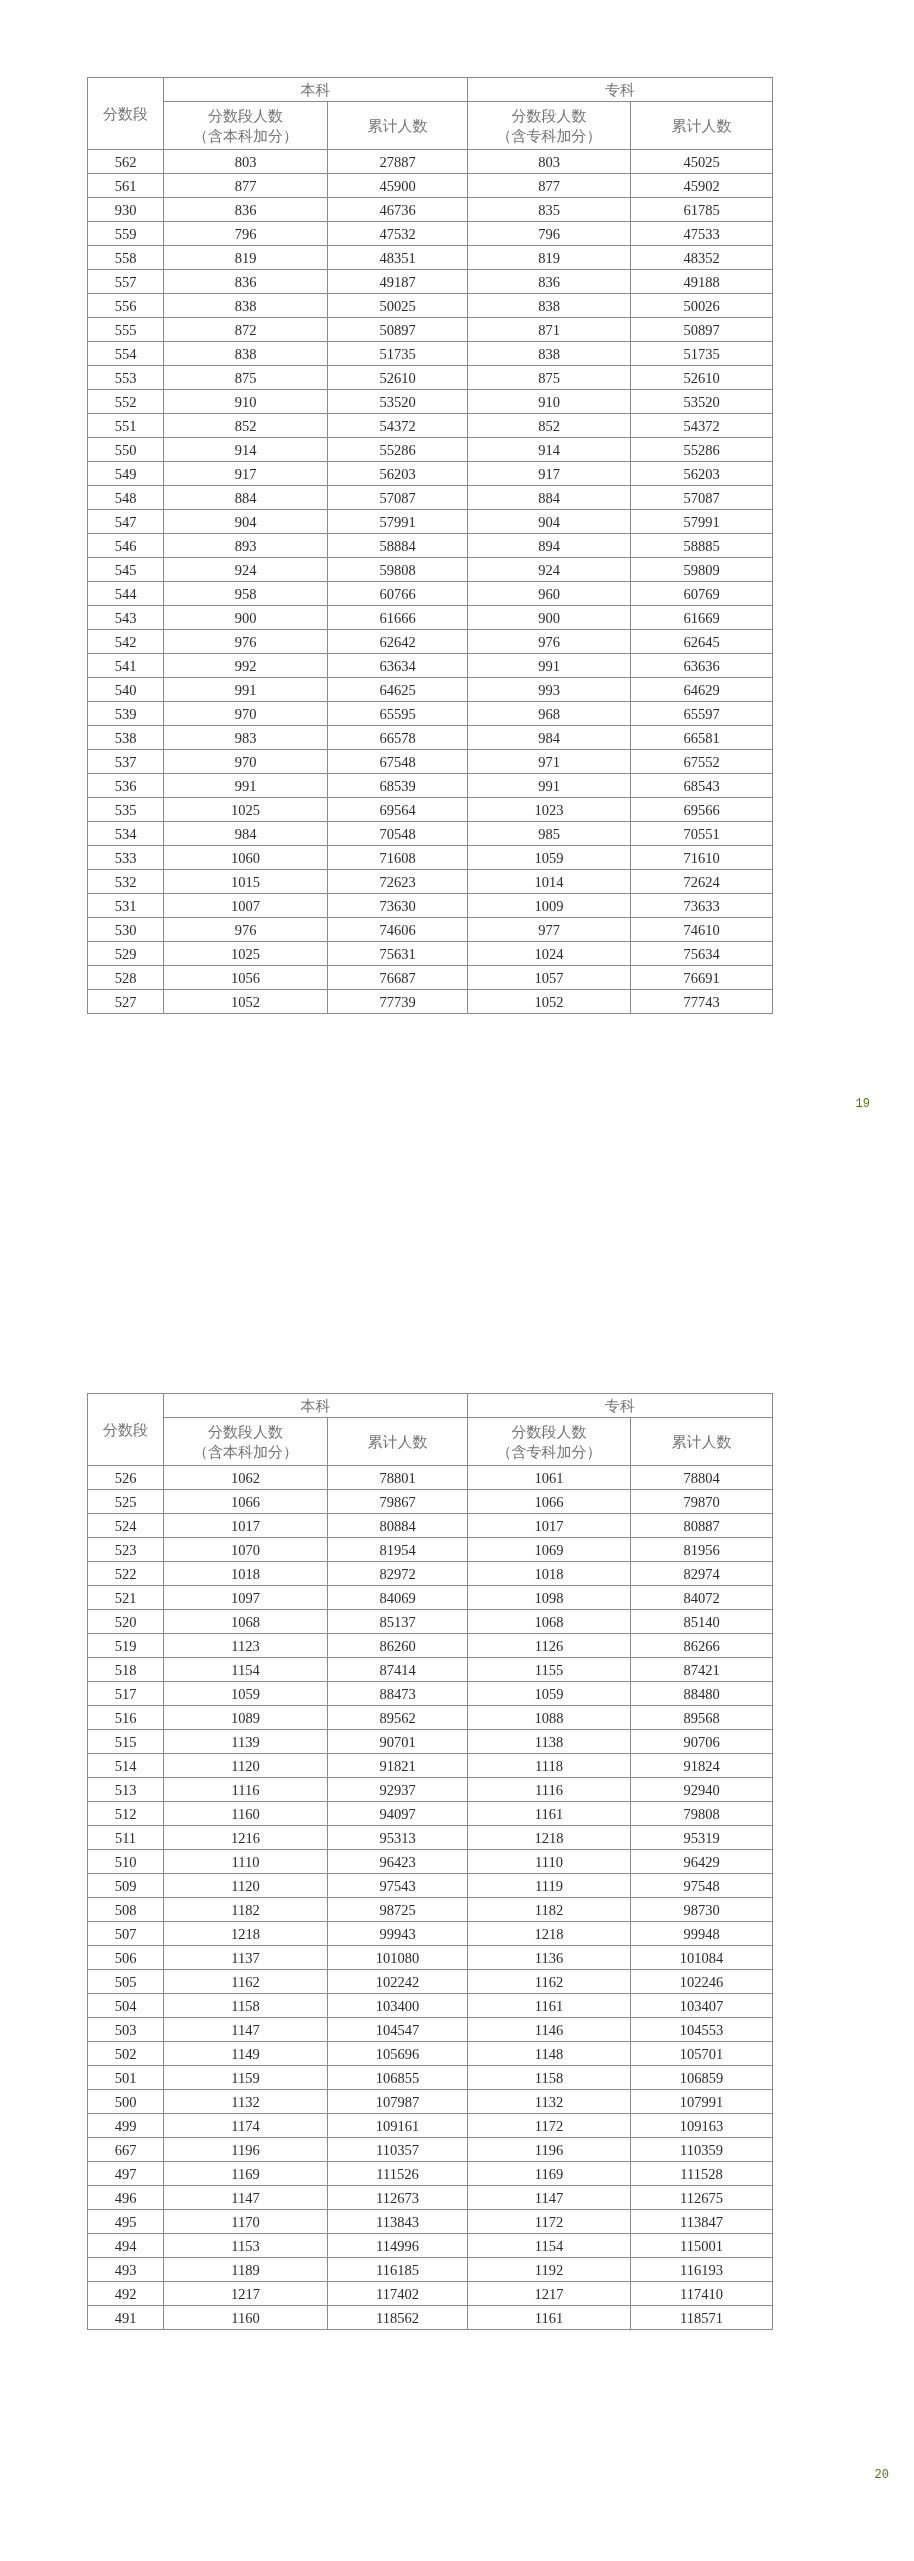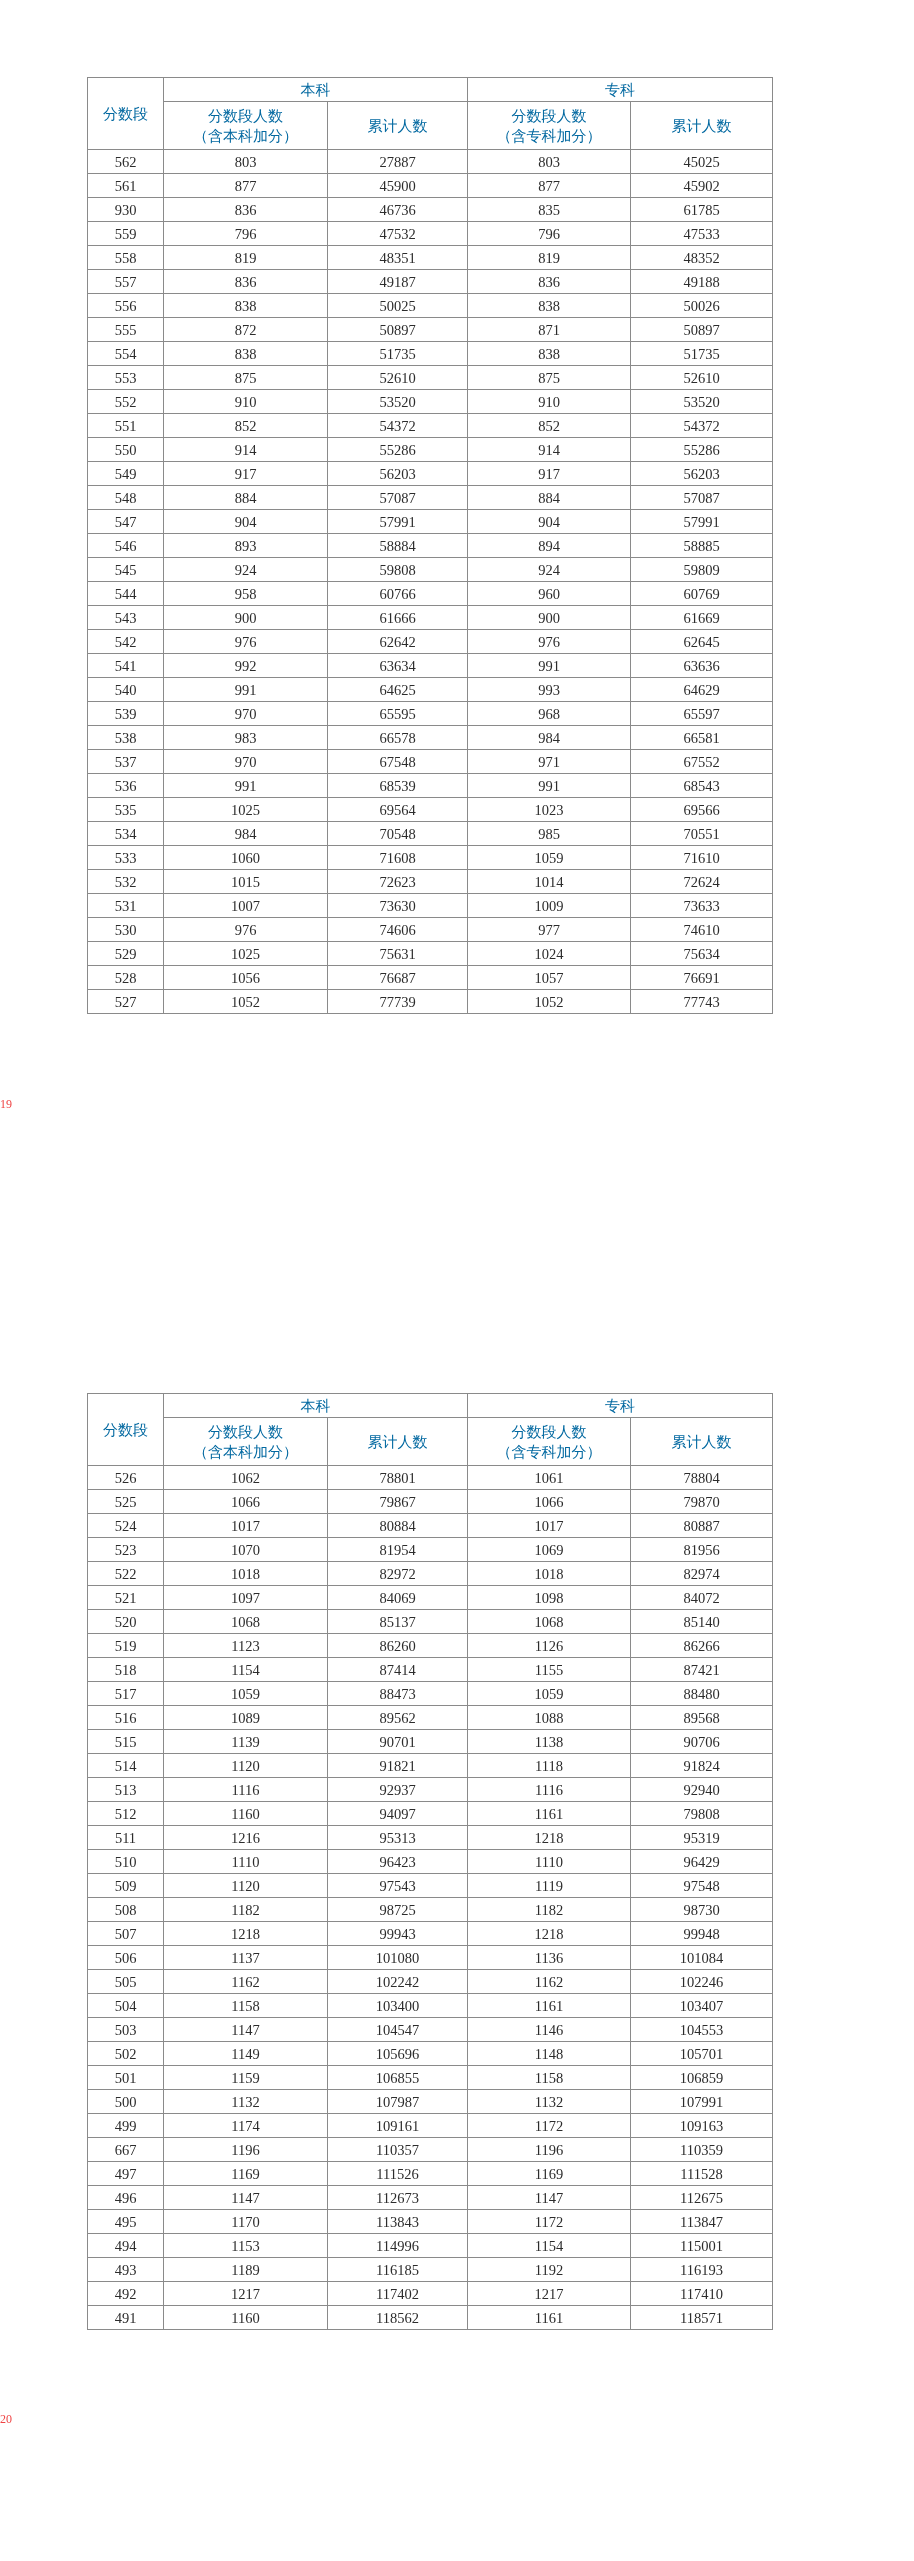--- a/index.html
+++ b/index.html
@@ -4,32 +4,32 @@
   <style>
     html, body { margin: 0; padding: 0; background: #ffffff; }
     body { width: 914px; height: 2561px; position: relative; overflow: hidden;
            font-family: "DejaVu Serif", "Liberation Serif", serif; color: #2a2a2a; }
     .page { position: absolute; left: 0; width: 914px; }
     .score-table { position: absolute; left: 87px; border-collapse: collapse; table-layout: fixed;
                    width: 686px; }
     .score-table td, .score-table th { border: 1.3px solid #8a8a8a; text-align: center; padding: 0;
                    font-weight: normal; }
     .score-table th { font-family: "DejaVu Sans", "Liberation Sans", sans-serif; font-size: 15px;
-                      color: #0369a1; line-height: 20px; }
+                      color: #737373; line-height: 20px; }
     .score-table th.grp { height: 23px; }
     .score-table th.sub { height: 47px; }
     .score-table td { height: 23px; font-size: 14.5px; line-height: 22px; color: #2c2c2c;
                       font-family: "Liberation Serif", "DejaVu Serif", serif; }
     .col-score { width: 76px; }
     .col-bk-cnt { width: 164px; }
     .col-bk-cum { width: 140px; }
     .col-zk-cnt { width: 163px; }
     .col-zk-cum { width: 142px; }
-    .page-num { position: absolute; left: 0; width: 870px; text-align: left; font-size: 12px;
-                color: #ef4444; font-family: Liberation Serif, serif; }
+    .page-num { position: absolute; left: 0; width: 870px; text-align: right; font-size: 12px;
+                color: #4d7c0f; font-family: Liberation Mono, monospace; }
   </style>
 </head>
 <body>
 
 <div class="page" style="top:0; height:1280px;">
   <table class="score-table" style="top:77px;">
     <colgroup>
       <col class="col-score">
         <col class="col-bk-cnt">
         <col class="col-bk-cum">
@@ -589,14 +589,14 @@
         </tr>
         <tr>
           <td>491</td>
           <td>1160</td>
           <td>118562</td>
           <td>1161</td>
           <td>118571</td>
         </tr>
       </tbody>
   </table>
-  <div class="page-num" style="top:1132px;">20</div>
+  <div class="page-num" style="top:1188px;padding-left:19px;">20</div>
 </div>
 
 </body></html>

